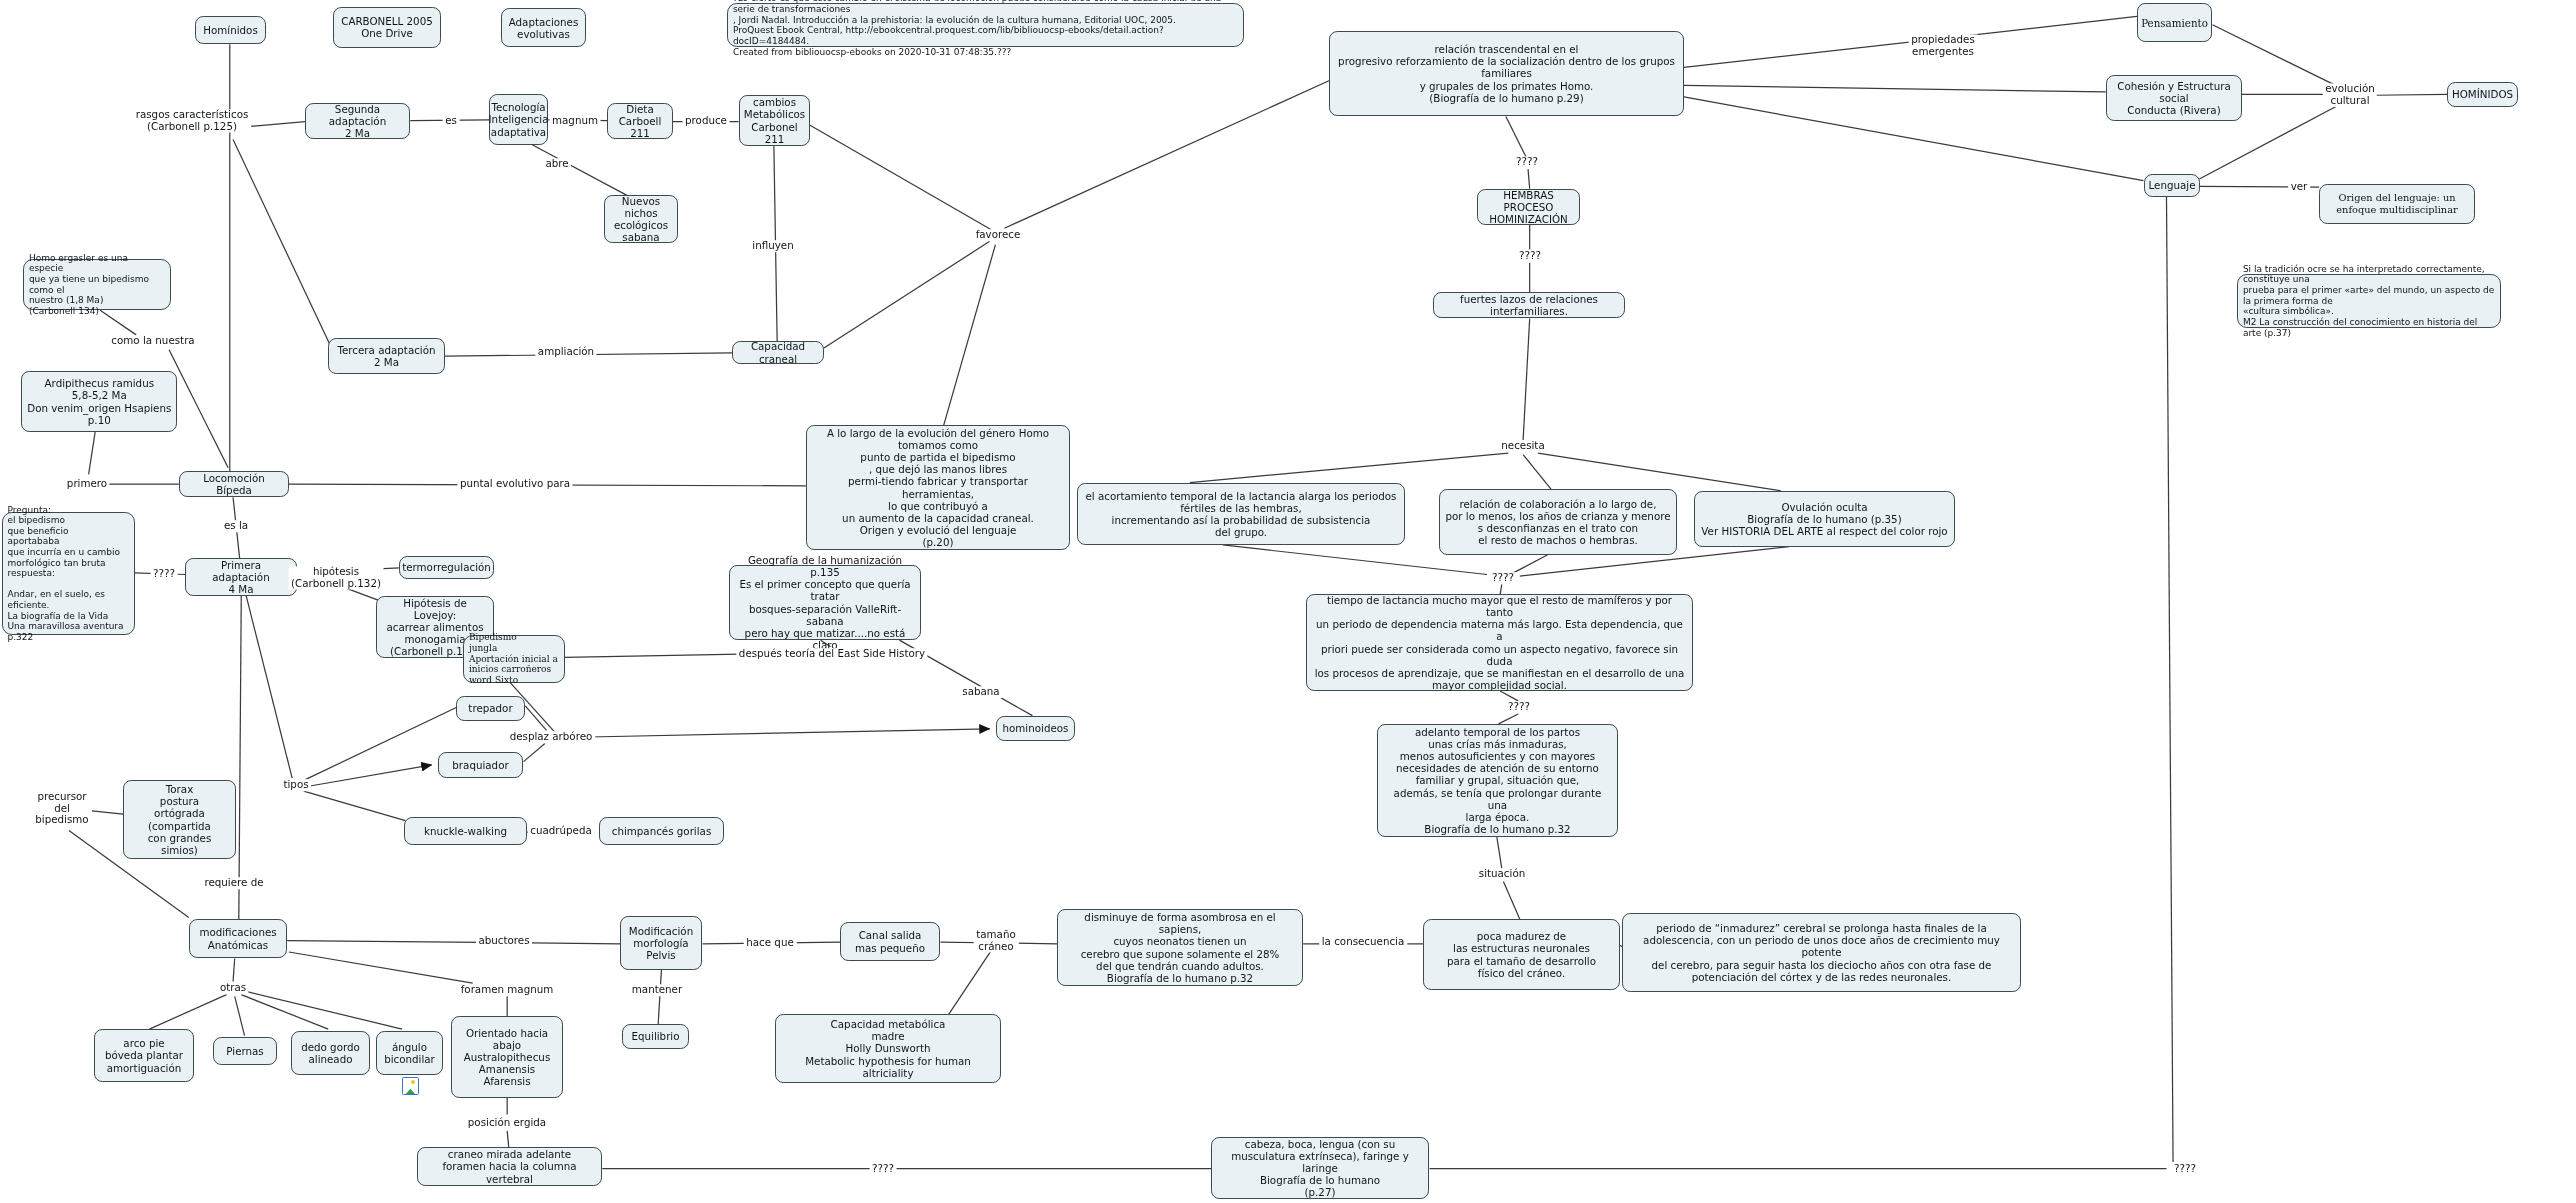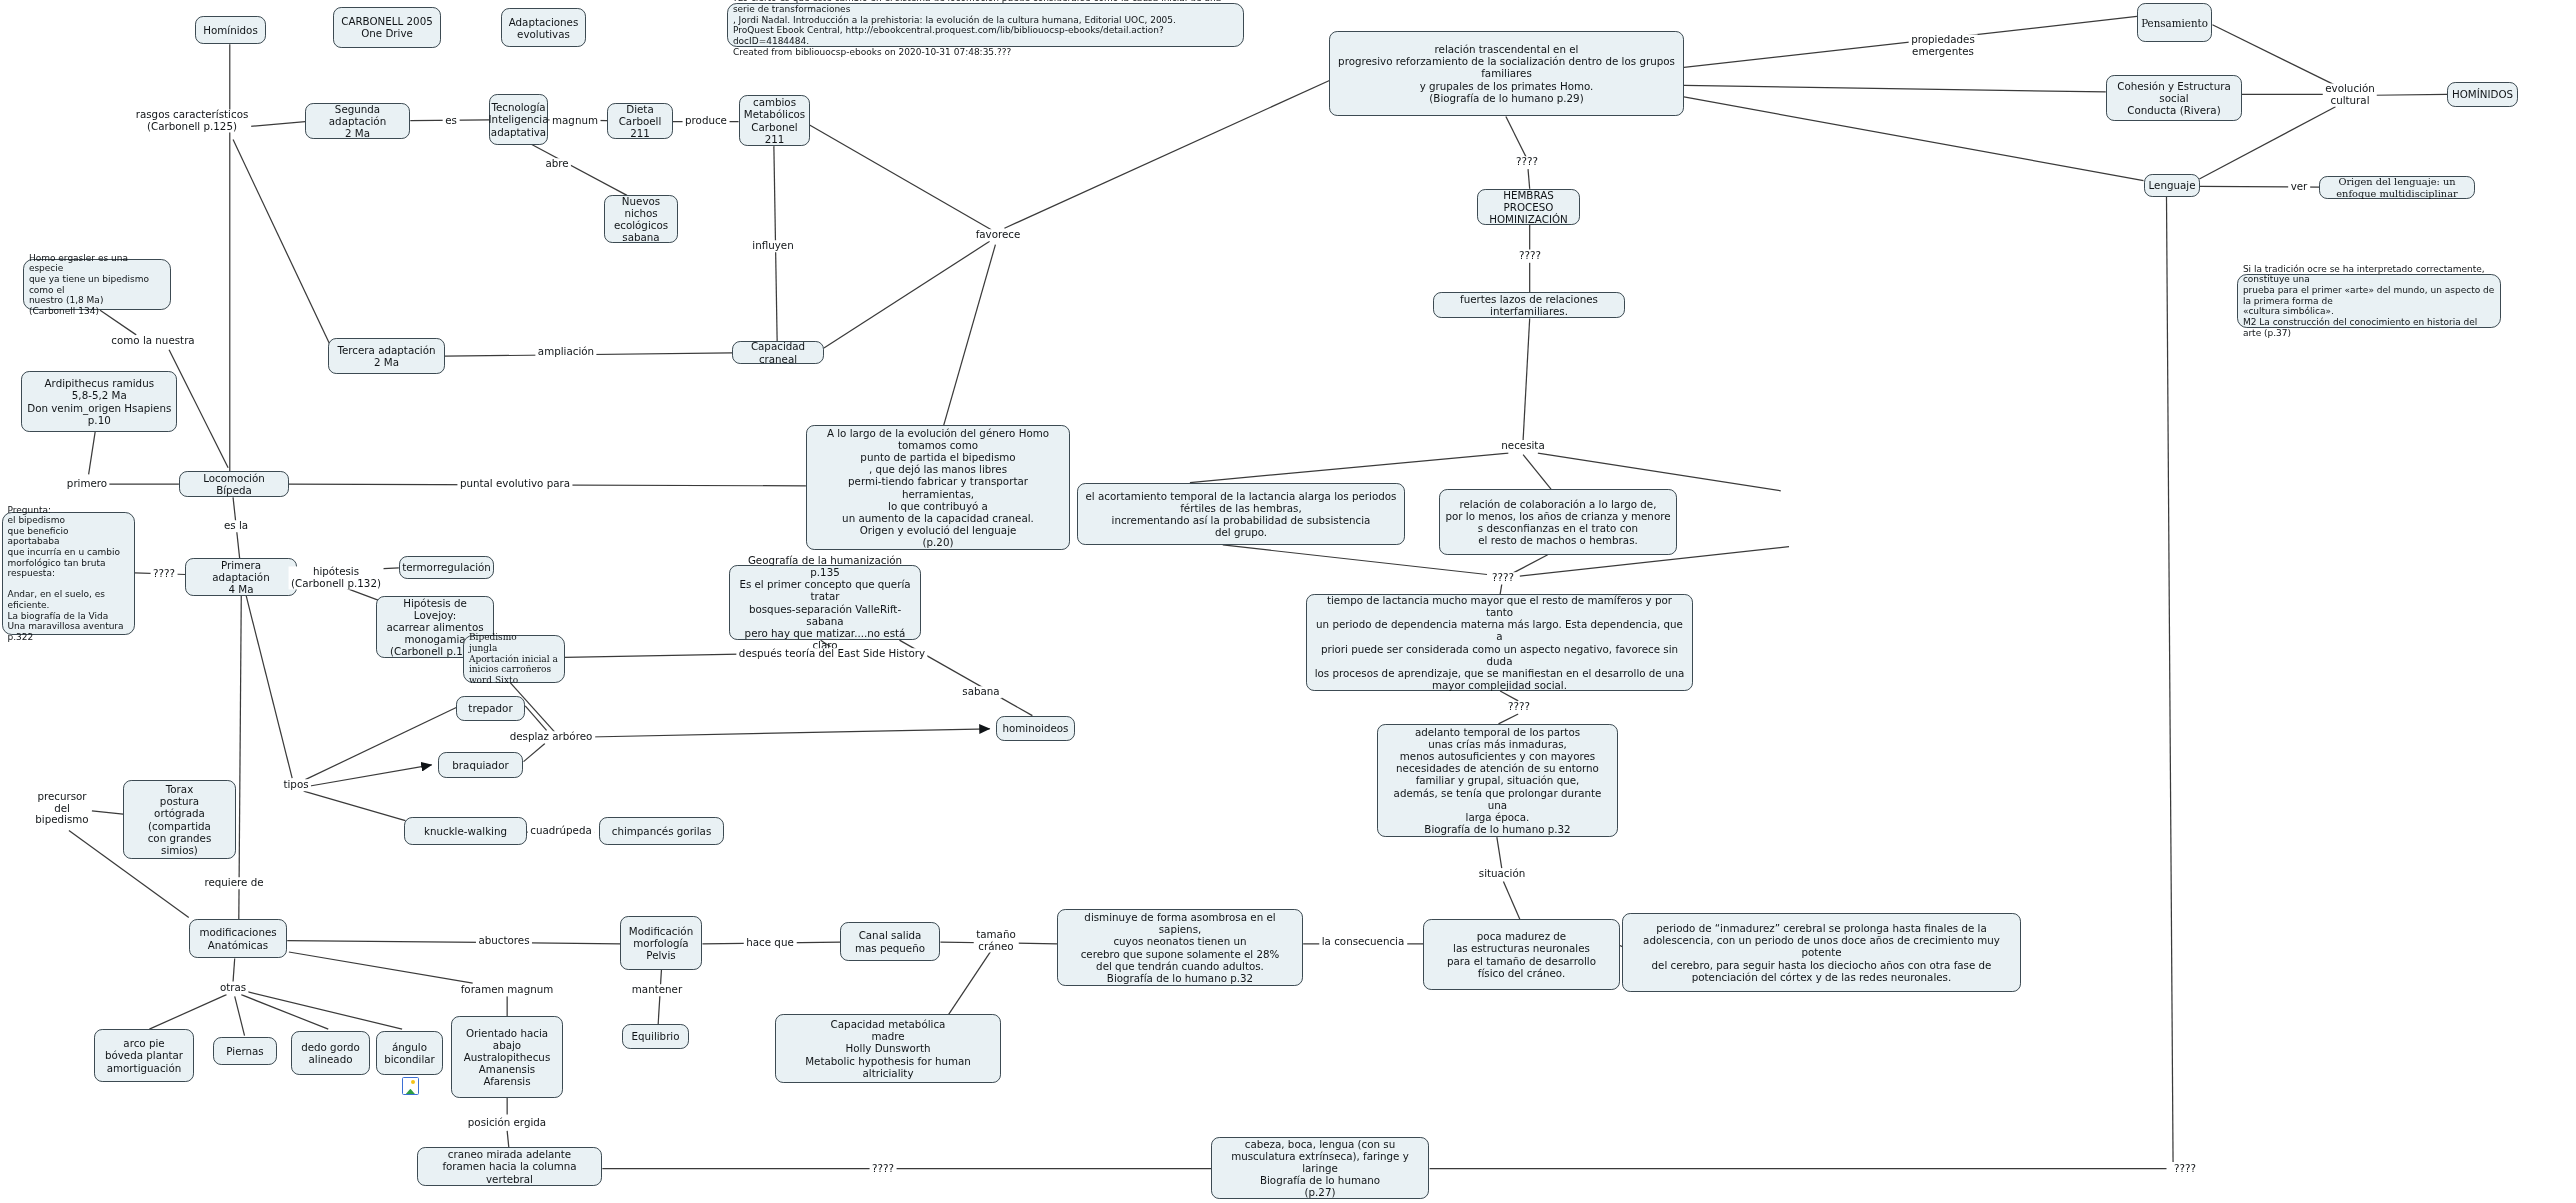--- a/index.html
+++ b/index.html
@@ -138,21 +138,21 @@
 sabana</div>
   <div class="node" style="left:1329px;top:31px;width:355px;height:85px">relación trascendental en el
 progresivo reforzamiento de la socialización dentro de los grupos familiares
 y grupales de los primates Homo.
 (Biografía de lo humano p.29)</div>
   <div class="node serif" style="left:2137px;top:3.3px;width:75px;height:39px">Pensamiento</div>
   <div class="node" style="left:2106px;top:75px;width:136px;height:46px">Cohesión y Estructura social
 Conducta (Rivera)</div>
   <div class="node" style="left:2447px;top:82px;width:71px;height:24.6px">HOMÍNIDOS</div>
   <div class="node" style="left:2144px;top:174px;width:56px;height:23px">Lenguaje</div>
-  <div class="node serif small" style="left:2319px;top:176px;width:156px;height:23px">Origen del lenguaje: un enfoque multidisciplinar</div>
+  <div class="node serif small" style="left:2319px;top:184px;width:156px;height:40px">Origen del lenguaje: un enfoque multidisciplinar</div>
   <div class="node note" style="left:2237px;top:274px;width:264px;height:54px">Si la tradición ocre se ha interpretado correctamente, constituye una
 prueba para el primer «arte» del mundo, un aspecto de la primera forma de
 «cultura simbólica».
 M2 La construcción del conocimiento en historia del arte (p.37)</div>
   <div class="node" style="left:1477px;top:189px;width:103px;height:36px">HEMBRAS PROCESO
 HOMINIZACIÓN</div>
   <div class="node" style="left:1433px;top:292px;width:192px;height:26px">fuertes lazos de relaciones interfamiliares.</div>
   <div class="node" style="left:328px;top:338px;width:117px;height:36px">Tercera adaptación
 2 Ma</div>
   <div class="node" style="left:732px;top:341px;width:92px;height:23px">Capacidad craneal</div>
@@ -175,20 +175,23 @@
 Origen y evolució del lenguaje
 (p.20)</div>
   <div class="node" style="left:1439px;top:489px;width:238px;height:66px">relación de colaboración a lo largo de,
 por lo menos, los años de crianza y menore
 s desconfianzas en el trato con
 el resto de machos o hembras.</div>
   <div class="node" style="left:1077px;top:483px;width:328px;height:62px">el acortamiento temporal de la lactancia alarga los periodos
 fértiles de las hembras,
 incrementando así la probabilidad de subsistencia
 del grupo.</div>
+  <div class="node" style="left:1694px;top:491px;width:261px;height:56px">Ovulación oculta
+Biografía de lo humano (p.35)
+Ver HISTORIA DEL ARTE al respect del color rojo</div>
   <div class="node" style="left:1306px;top:594px;width:387px;height:97px">tiempo de lactancia mucho mayor que el resto de mamíferos y por tanto
 un periodo de dependencia materna más largo. Esta dependencia, que a
 priori puede ser considerada como un aspecto negativo, favorece sin duda
 los procesos de aprendizaje, que se manifiestan en el desarrollo de una
 mayor complejidad social.</div>
   <div class="node" style="left:1377px;top:724px;width:241px;height:113px">adelanto temporal de los partos
 unas crías más inmaduras,
 menos autosuficientes y con mayores
 necesidades de atención de su entorno
 familiar y grupal, situación que,

